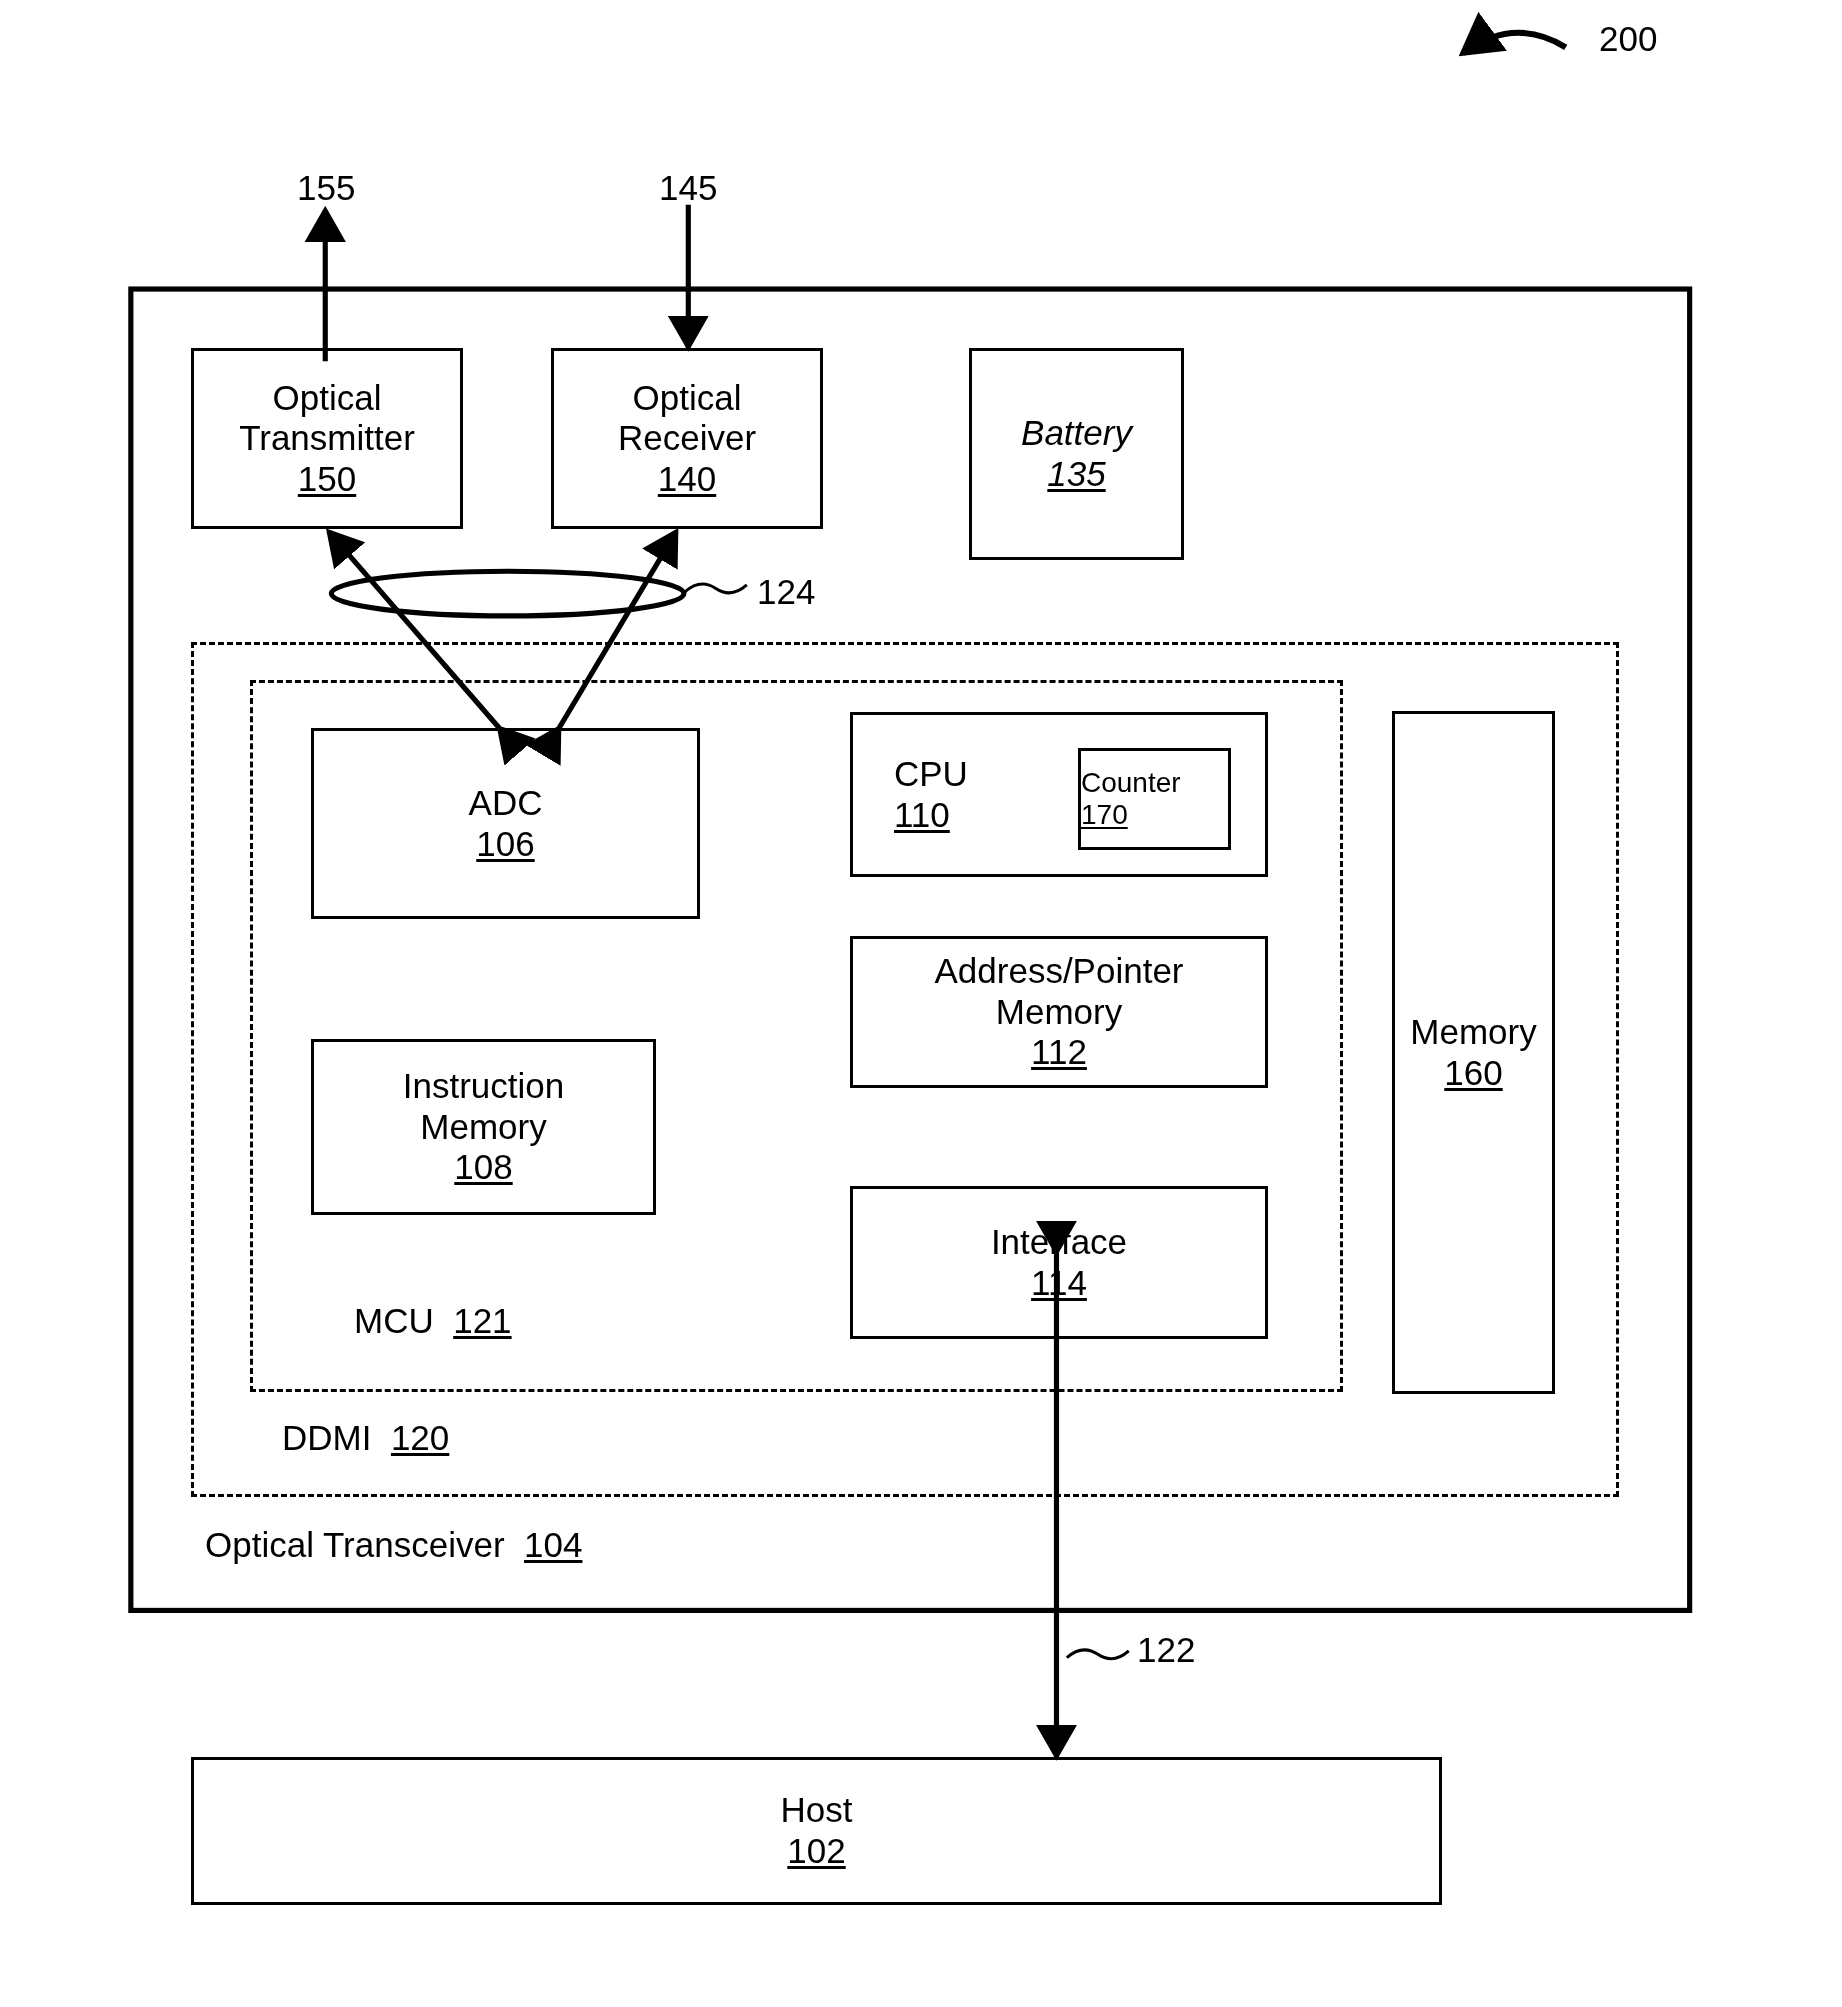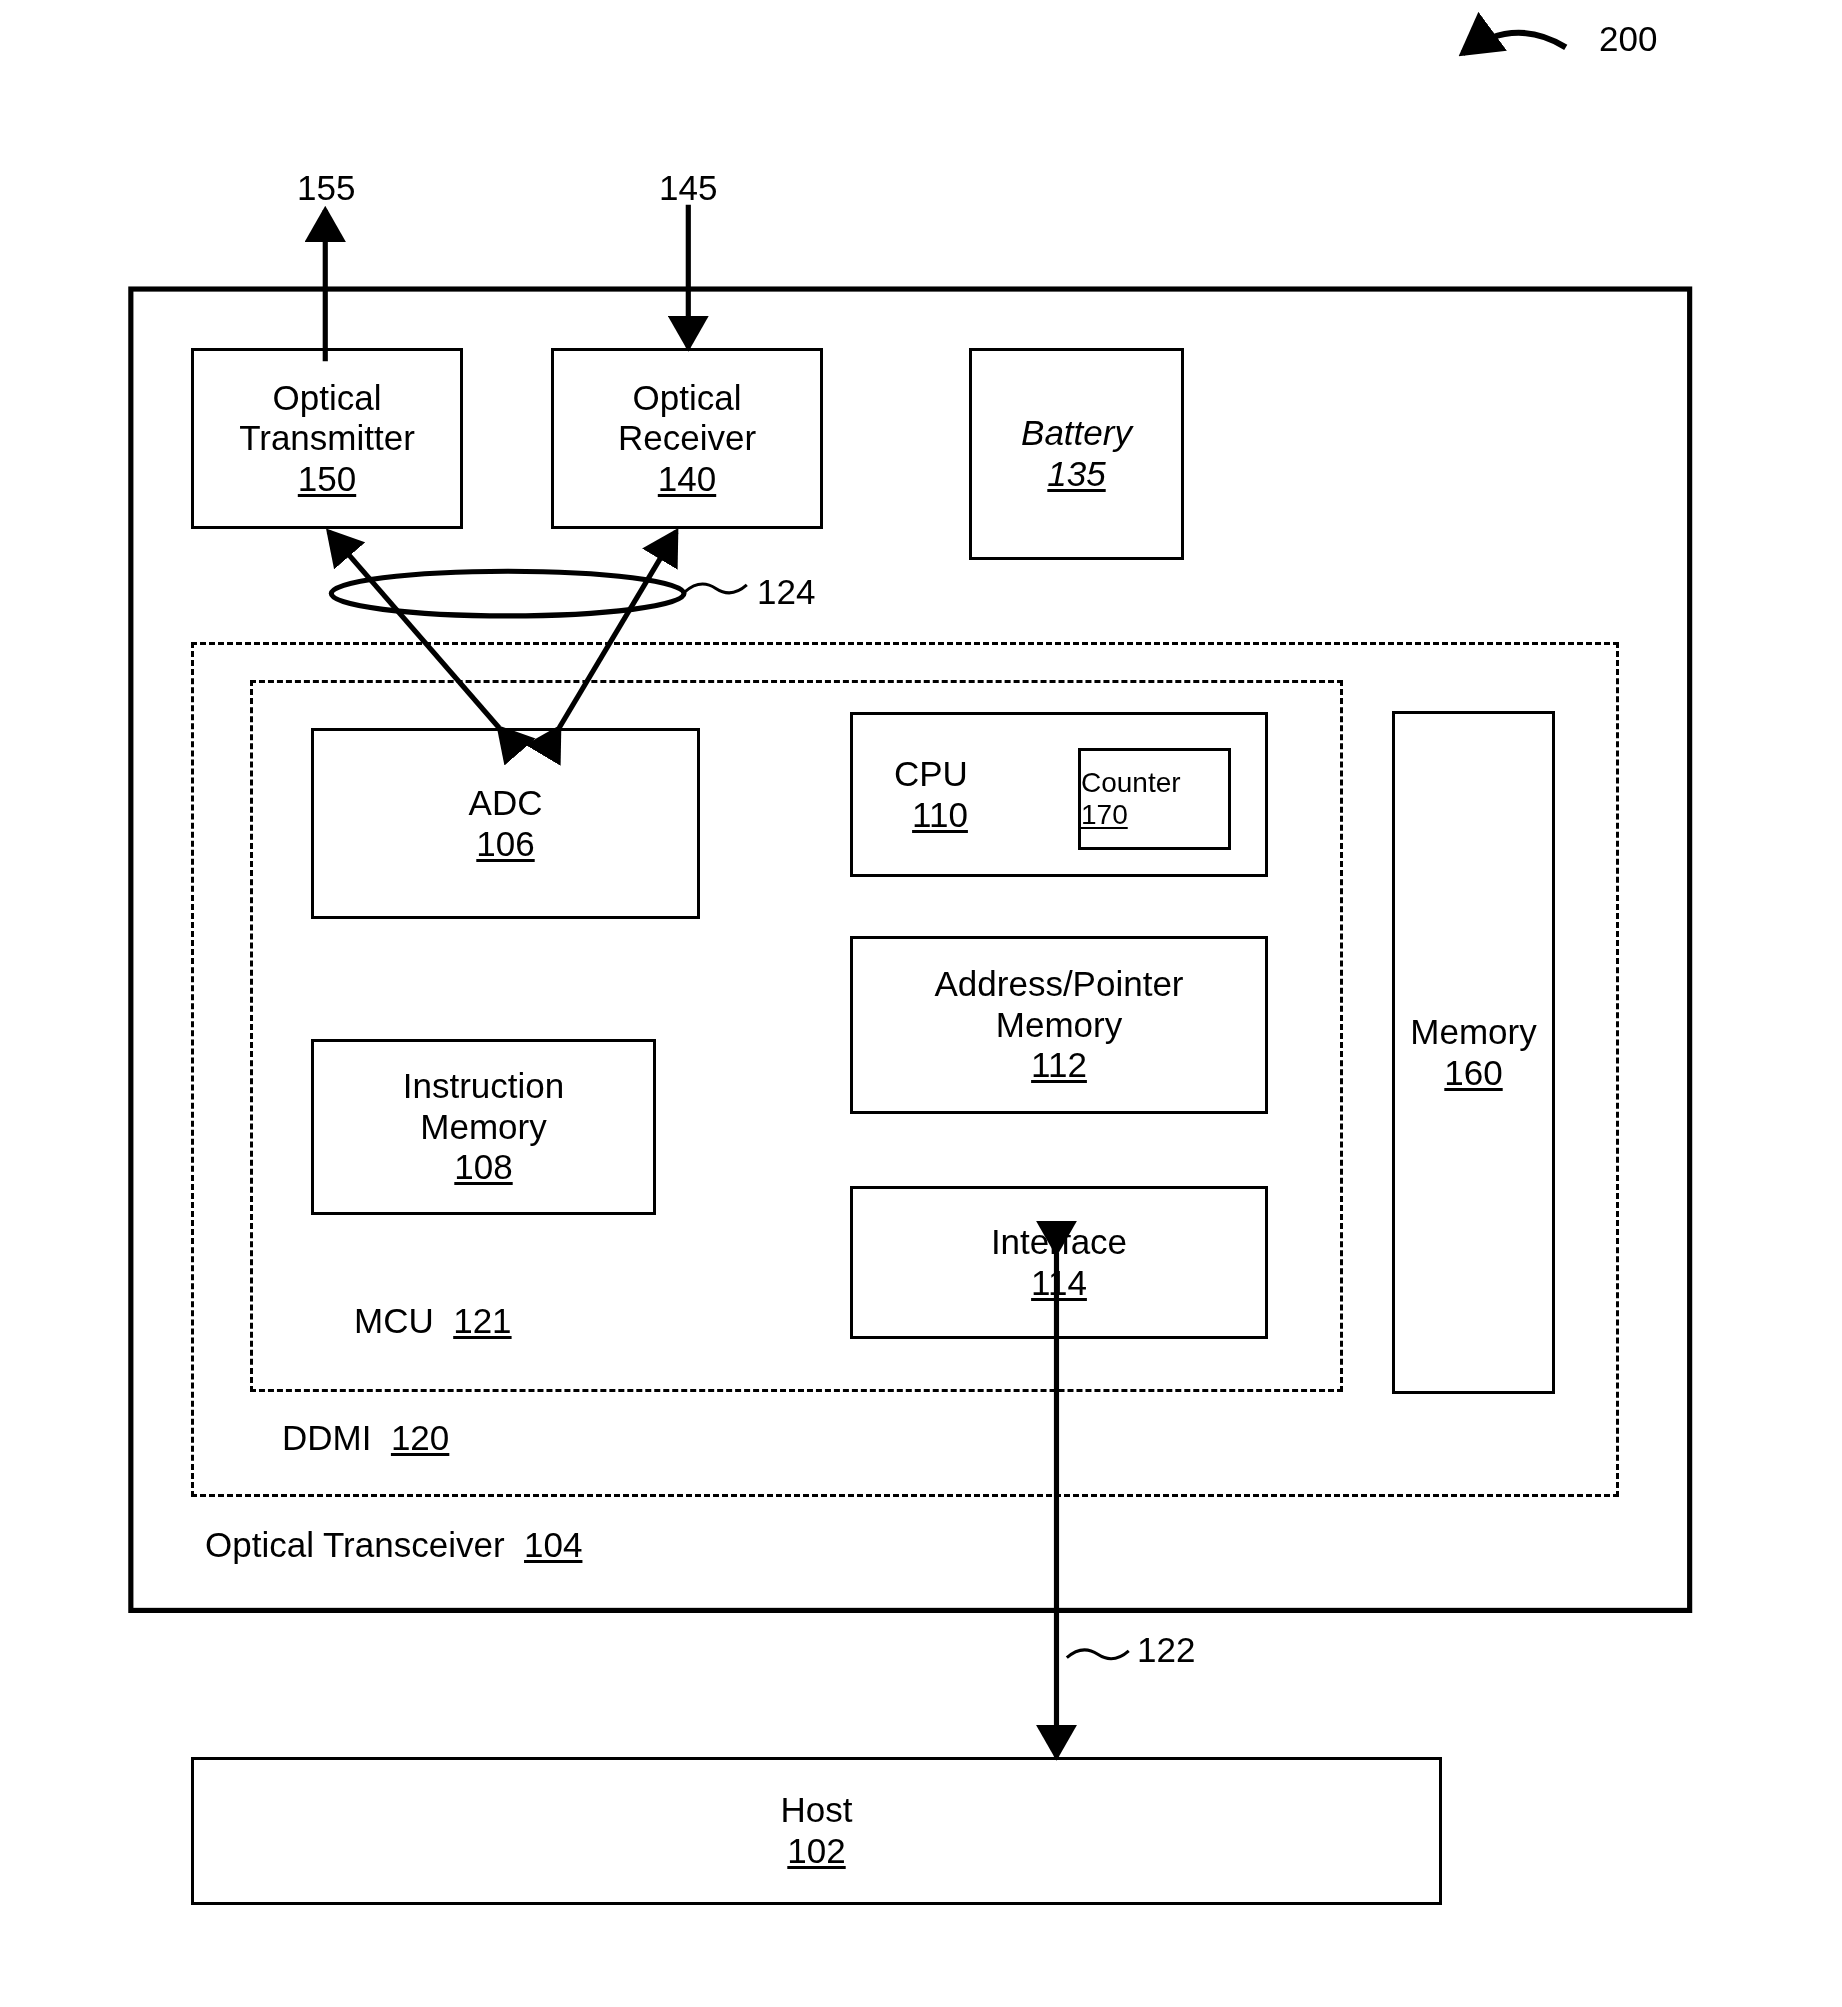--- a/index.html
+++ b/index.html
@@ -173,31 +173,31 @@
     <span class="num">106</span>
   </div>
 
   <div class="box" style="left:311px; top:1039px; width:345px; height:176px;">
     <span class="lbl">Instruction</span>
     <span class="lbl">Memory</span>
     <span class="num">108</span>
   </div>
 
   <div class="box" style="left:850px; top:712px; width:418px; height:165px; flex-direction:row; justify-content:flex-start;">
-    <div style="display:flex; flex-direction:column; align-items:flex-end; margin-left:41px;">
+    <div style="display:flex; flex-direction:column; align-items:flex-start; margin-left:41px;">
       <span class="lbl">CPU</span>
       <span class="num">110</span>
     </div>
     <div class="counter-box" style="left:225px; top:33px; width:153px; height:102px;">
       <span class="lbl">Counter</span>
       <span class="num">170</span>
     </div>
   </div>
 
-  <div class="box" style="left:850px; top:936px; width:418px; height:178px;">
+  <div class="box" style="left:850px; top:936px; width:418px; height:152px;">
     <span class="lbl">Address/Pointer</span>
     <span class="lbl">Memory</span>
     <span class="num">112</span>
   </div>
 
   <div class="box" style="left:850px; top:1186px; width:418px; height:153px;">
     <span class="lbl">Interface</span>
     <span class="num">114</span>
   </div>
 

